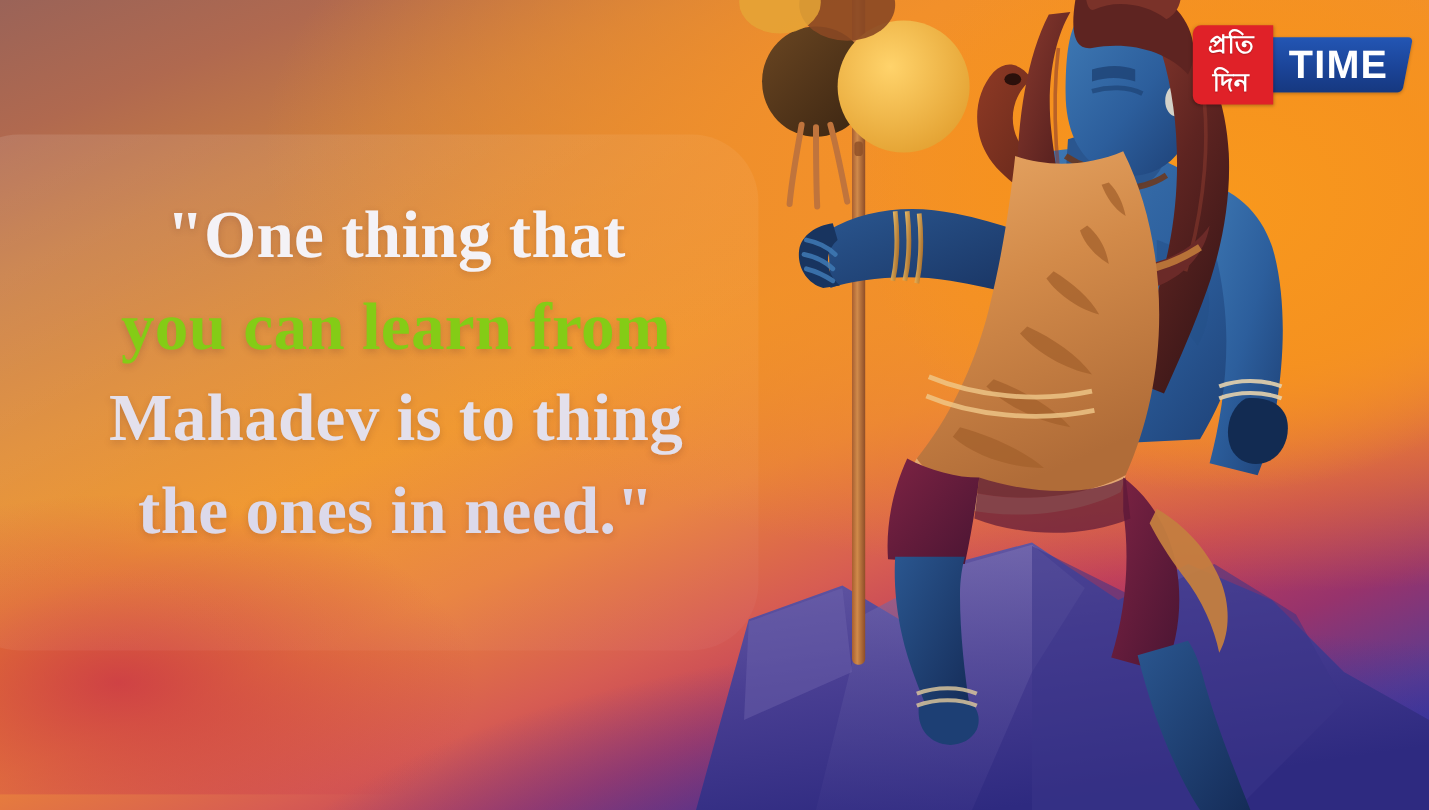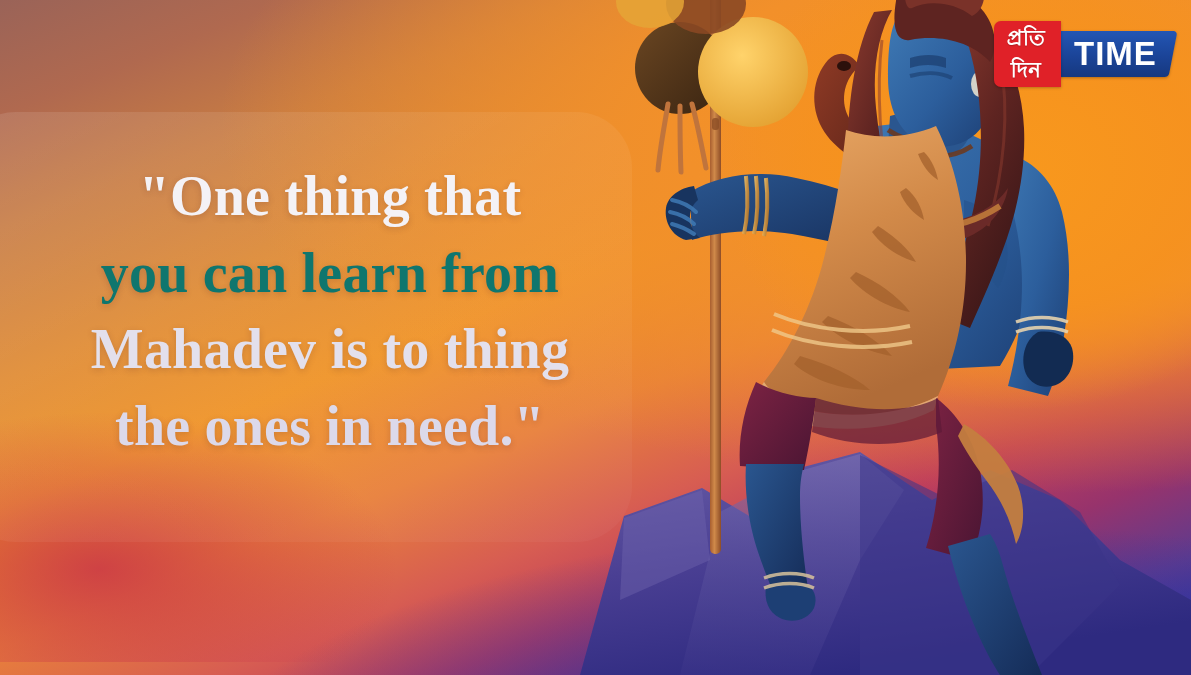--- a/index.html
+++ b/index.html
@@ -52,21 +52,21 @@
     font-family:"Liberation Serif", serif;
     font-weight:700;
     font-size:56px;
     line-height:1.37;
     letter-spacing:.2px;
     color:#eceaf2;
     text-shadow:0 2px 6px rgba(90,40,40,.22);
   }
   .quote-text .ln{display:block;white-space:nowrap;}
   .quote-text .ln:nth-child(1){color:#f4f2f6;}
-  .quote-text .ln:nth-child(2){color:#0f766e;}
+  .quote-text .ln:nth-child(2){color:#84cc16;}
   .quote-text .ln:nth-child(3){color:#e3e0ec;}
   .quote-text .ln:nth-child(4){color:#dcd9ea;}
 
   
   .art{position:absolute;left:560px;top:0;width:631px;height:675px;}
   .art svg{display:block;width:100%;height:100%;}
 
   
   .logo{position:absolute;right:18px;top:23px;height:62px;display:flex;align-items:center;}
   .logo-red{

